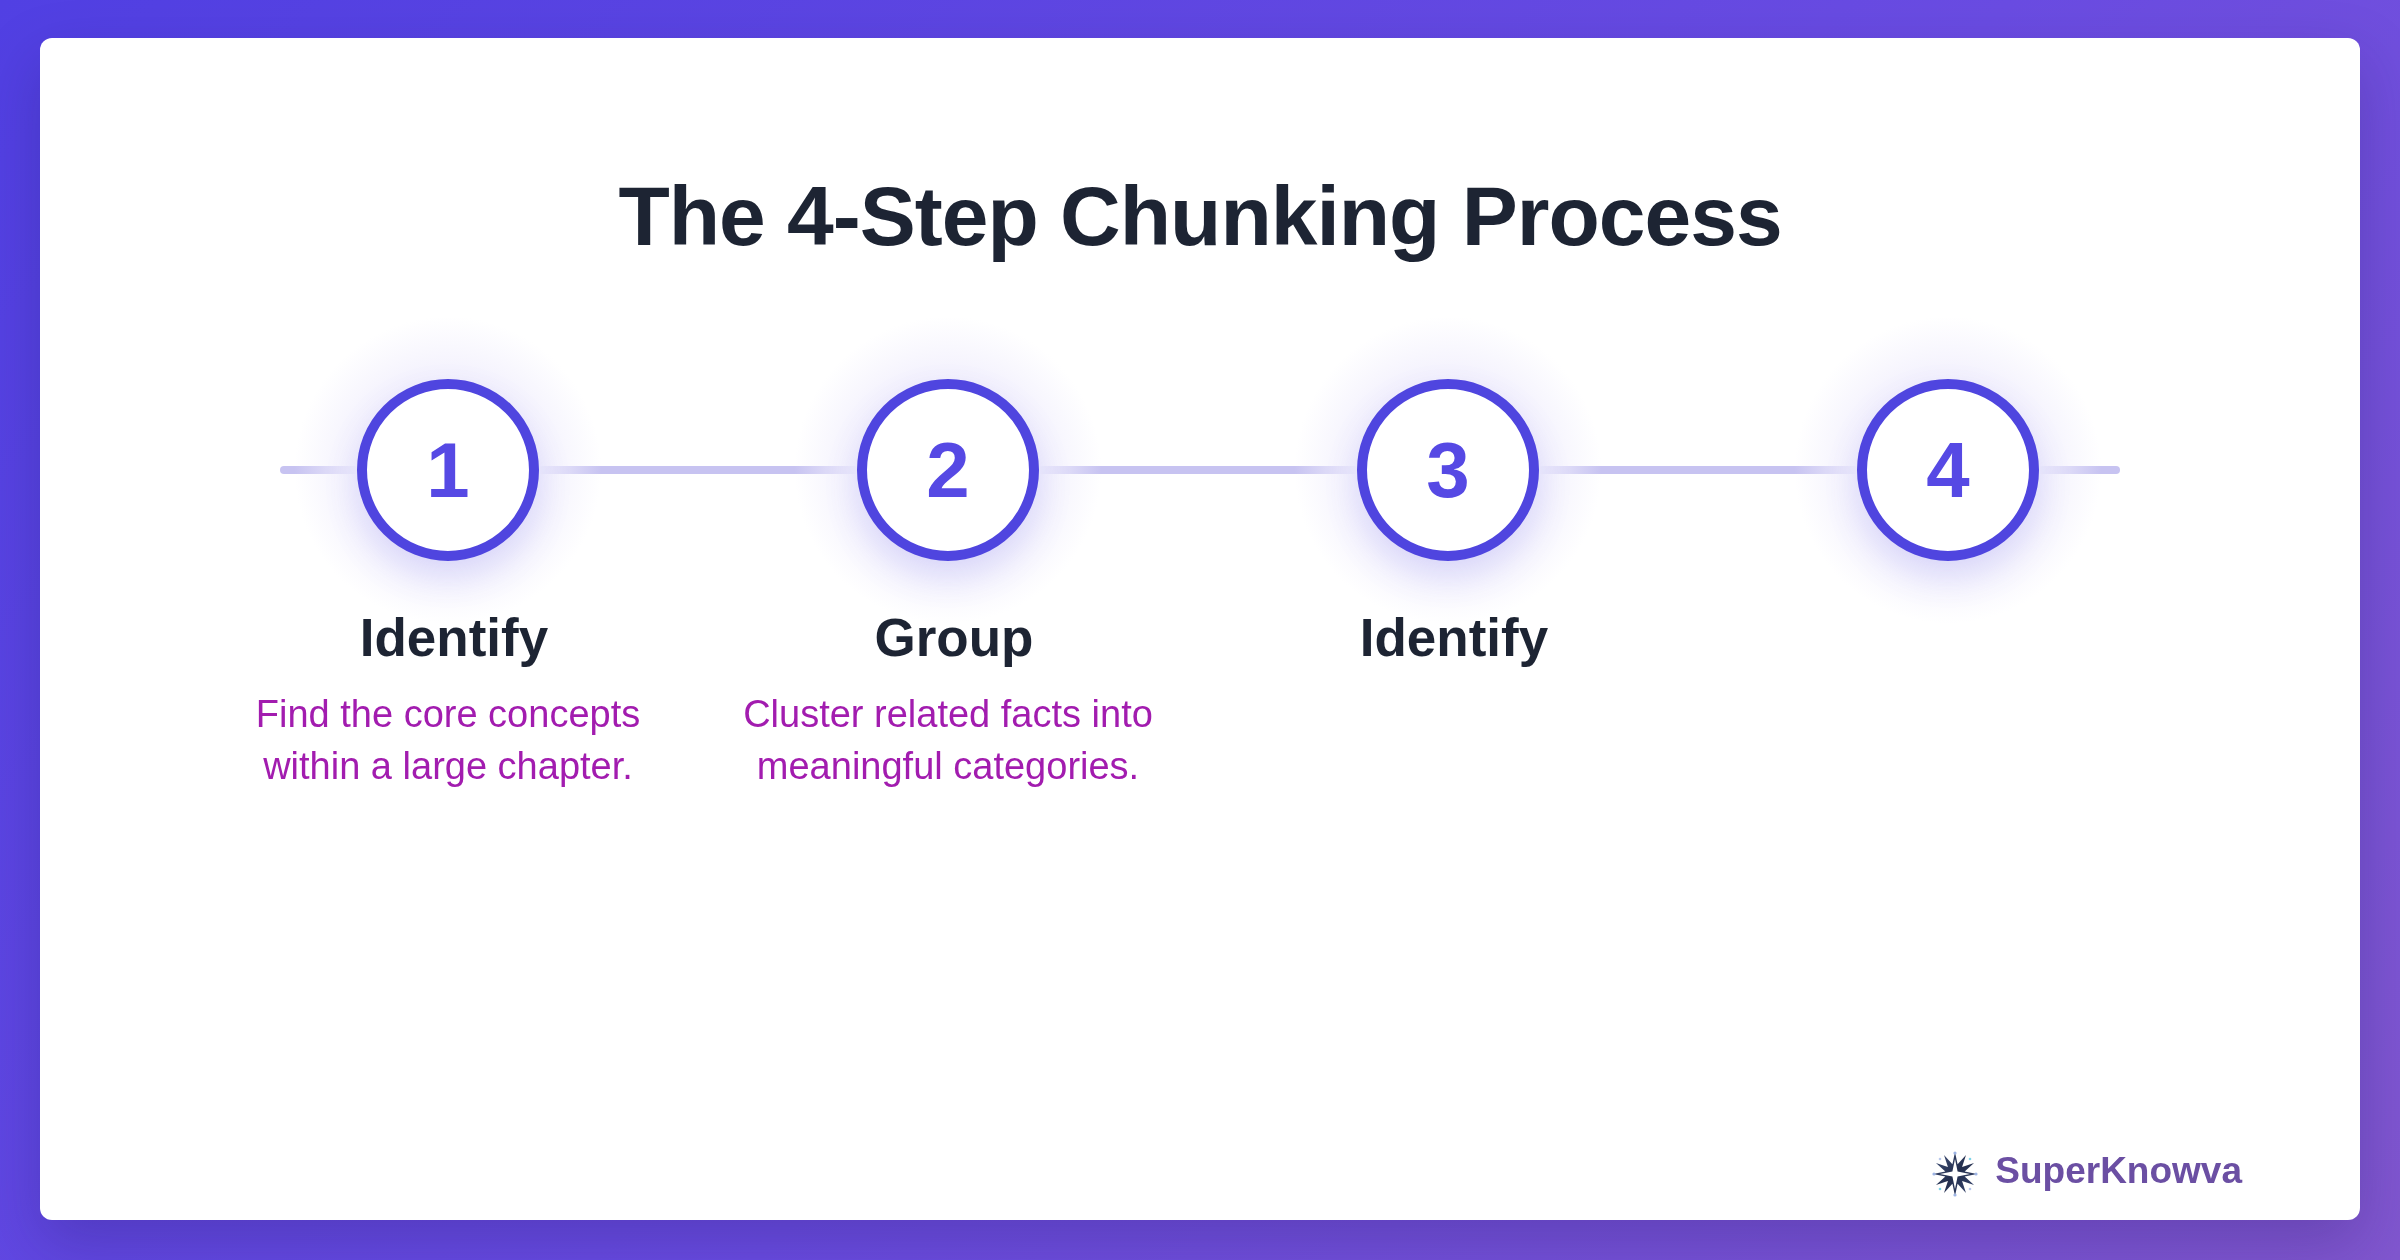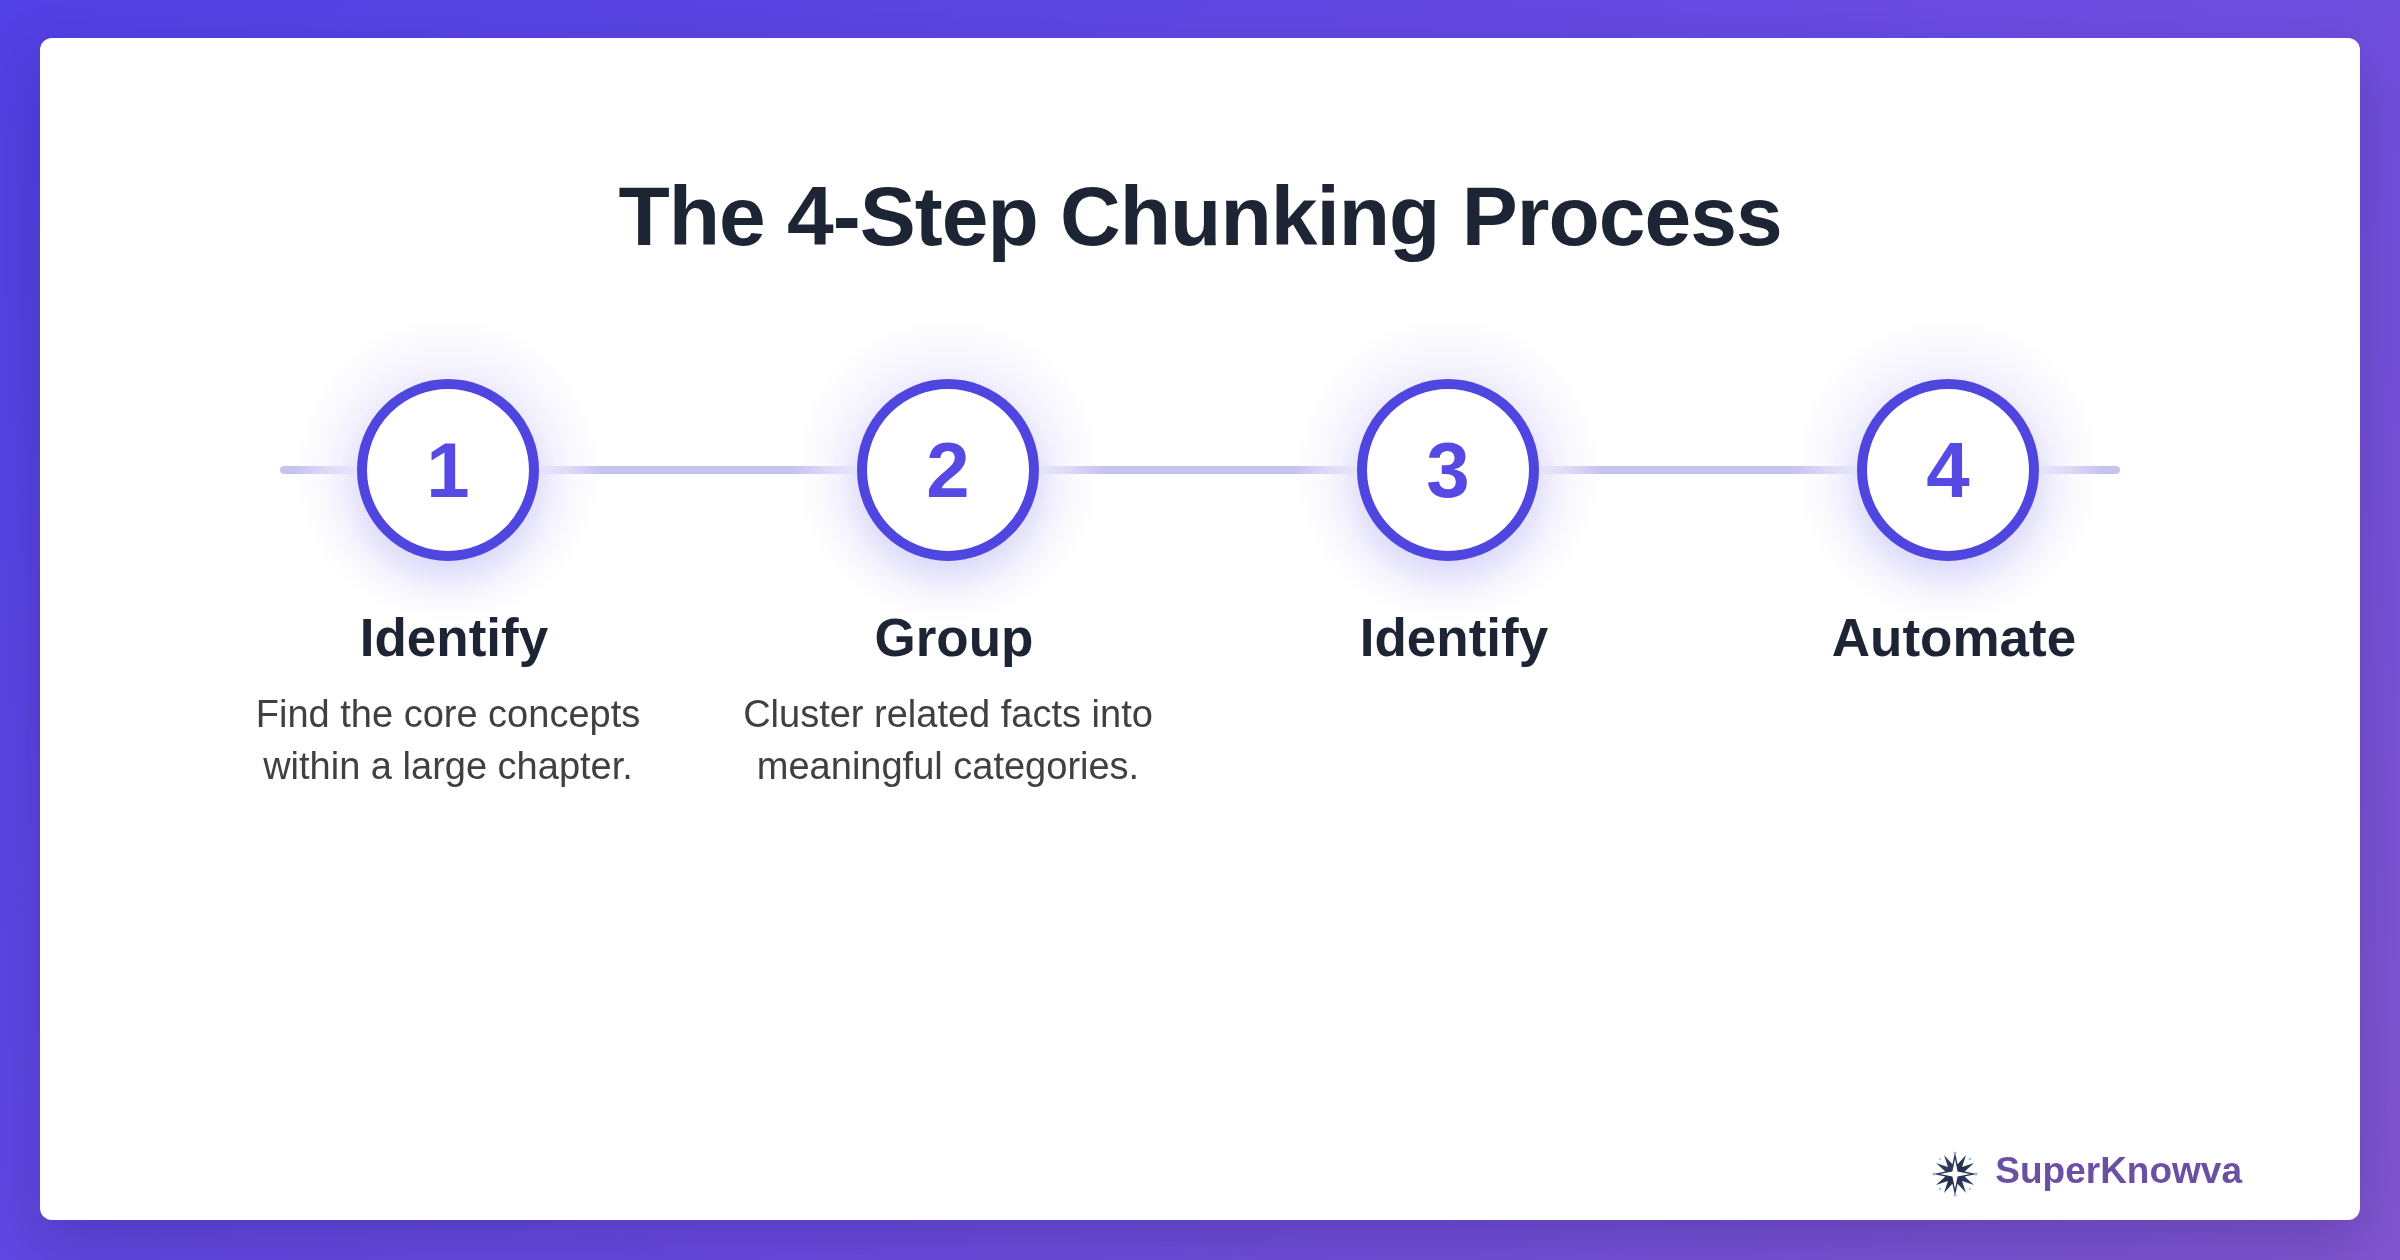--- a/index.html
+++ b/index.html
@@ -89,21 +89,21 @@
     font-weight: bold;
     color: #1d2433;
     line-height: 1;
     margin-left: 12px;
   }
   .step-desc {
     margin-top: 24px;
     max-width: 460px;
     font-size: 38px;
     line-height: 52px;
-    color: #404040;
+    color: #a21caf;
     text-align: center;
   }
   .brand {
     position: absolute;
     right: 118px;
     bottom: 22px;
     display: flex;
     align-items: flex-start;
     gap: 16px;
   }
@@ -157,21 +157,20 @@
       <h2 class="step-title">Identify</h2>
     </div>
 
     <div class="step">
       <div class="badge-wrap">
         <div class="glow"></div>
         <div class="circle">
           <span class="step-number">4</span>
         </div>
       </div>
-      <h2 class="step-title">Automate</h2>
     </div>
 
   </div>
 
   <div class="brand">
     <svg class="brand-icon" viewBox="0 0 48 48" xmlns="http://www.w3.org/2000/svg">
       <defs>
         <linearGradient id="starGrad" x1="0" y1="0" x2="1" y2="1">
           <stop offset="0" stop-color="#44557e"></stop>
           <stop offset="0.5" stop-color="#232e4d"></stop>

